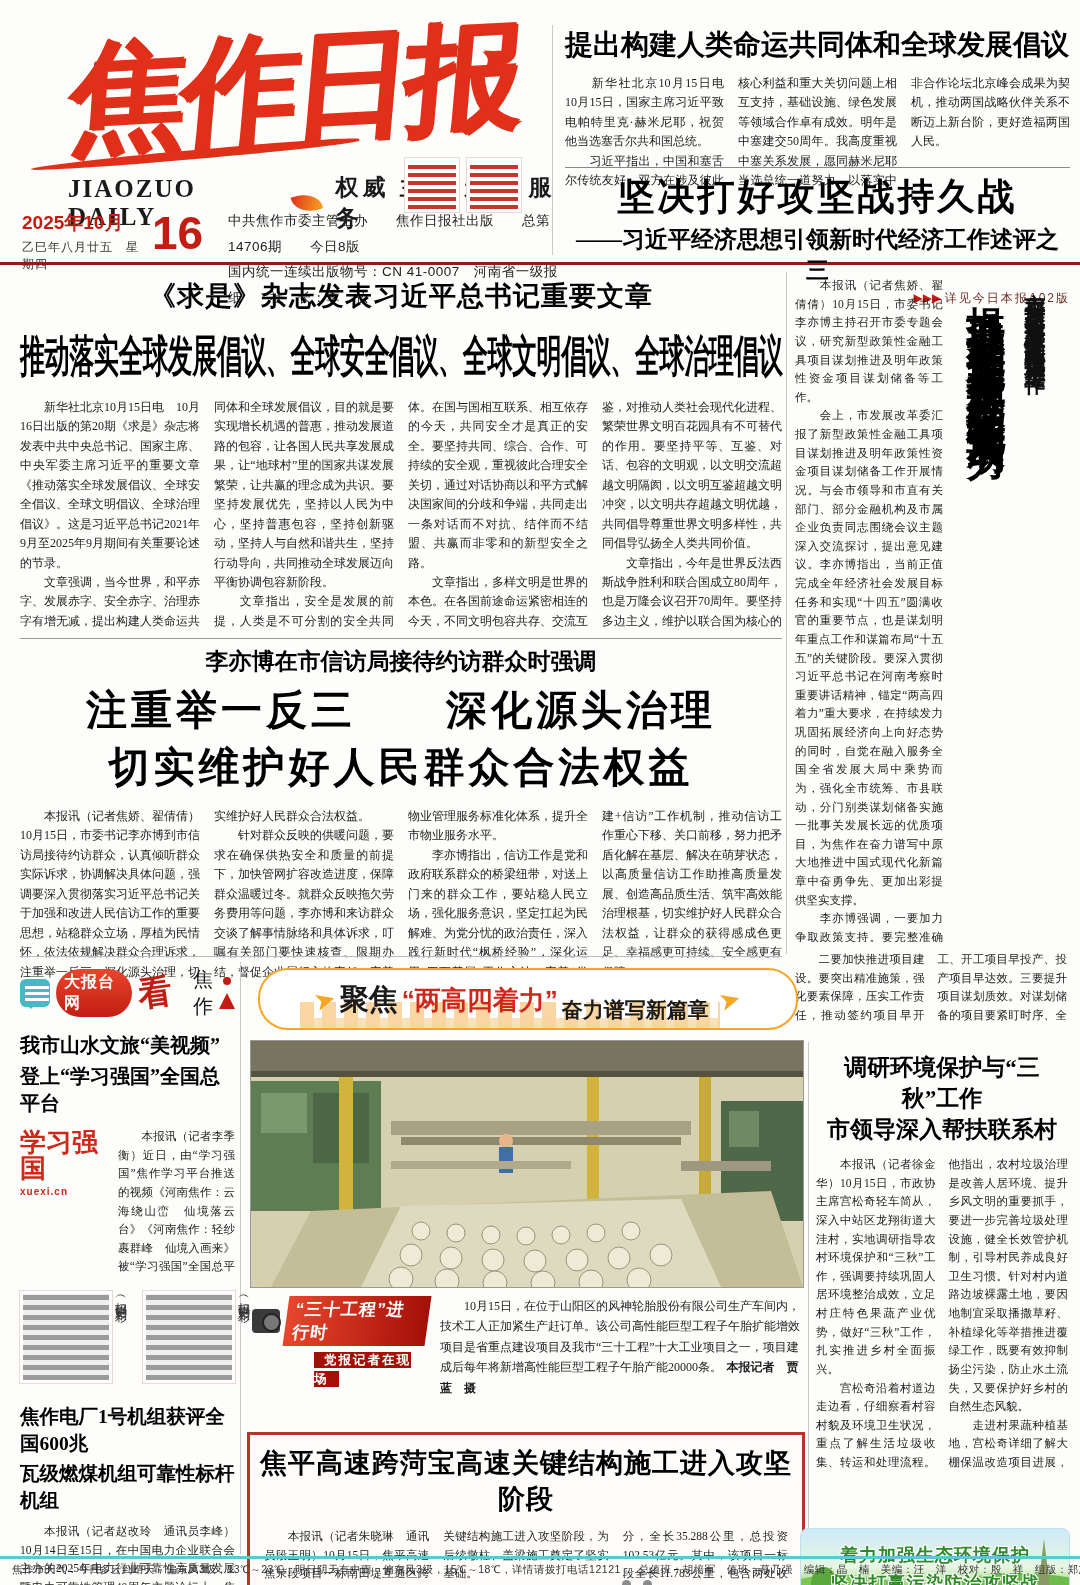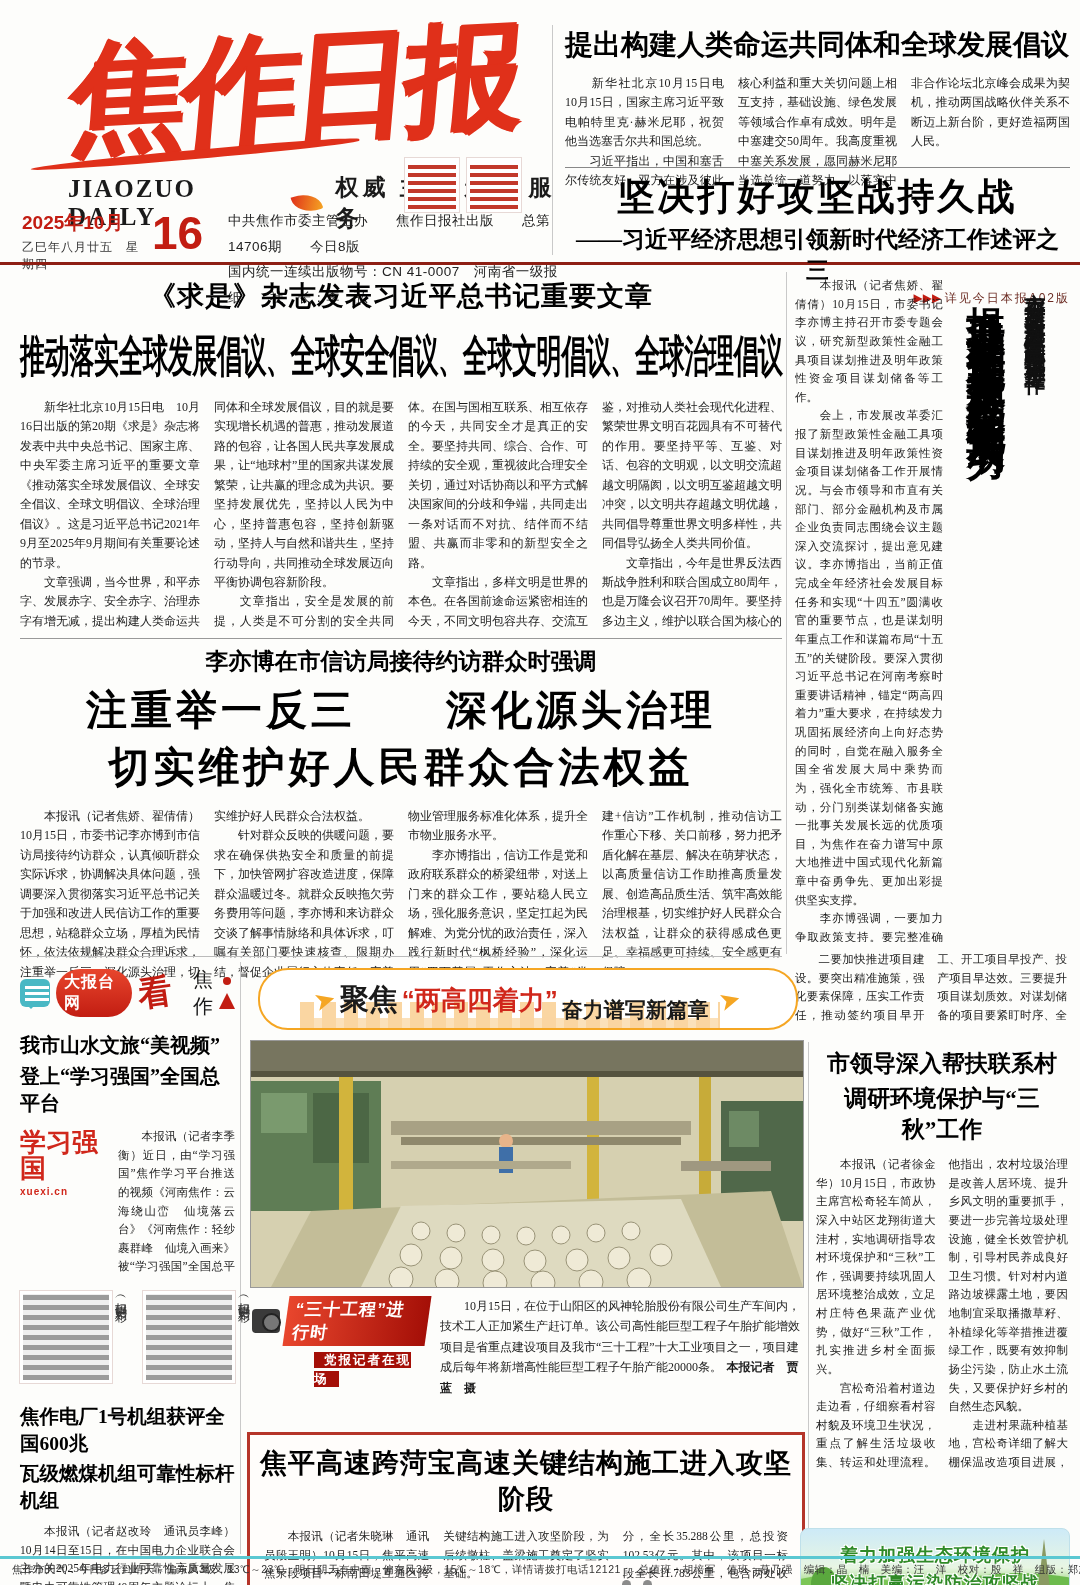--- a/index.html
+++ b/index.html
@@ -279,22 +279,22 @@
   </div>
 
   <div class="abs redbox" style="left:247px;top:1432px;width:552px;height:196px;">
     <div class="serifhead" style="font-size:27px;text-align:center;margin-top:10px;letter-spacing:1px;">焦平高速跨菏宝高速关键结构施工进入攻坚阶段</div>
     <div class="bodytxt cols3" style="width:524px;height:132px;margin:10px auto 0 auto;font-size:11.5px;">　　本报讯（记者朱晓琳　通讯员段玉明）10月15日，焦平高速焦荥段项目一标南田堤互通区跨菏宝高速施工现场机器轰鸣，河南省公路工程局的施工人员正忙着进行承台钢筋绑扎与混凝土浇筑，标志着该互通区跨菏宝高速关键结构施工进入攻坚阶段，为后续墩柱、盖梁施工奠定了坚实基础。
 　　焦平高速焦作至荥阳段项目由河南省公路工程局焦平高速焦荥段第一经理部承建，是焦作至平顶山高速公路的重要组成部分，全长35.288公里，总投资102.53亿元。其中，该项目一标段全长11.783公里，包含两处收费站、一个枢纽互通、一座特大桥，以及相关附属工程。
 　　南田堤枢纽互通位于武陟县三阳乡南田堤村，全长1.86公里，采用全苜蓿叶形设计，承担着焦平高速与菏宝高速的交通转换功能，互通区内共需建设5个承台结构，均位于跨菏宝高速中央分隔带内。“承台作为连接桥梁桩基与墩柱的关键承重构件，其施工质量直接关系桥梁结构的稳定性与耐久性。”项目现场副经理刘伟涛介绍，为保障施工质量，项目部采用全站仪对模板标高进行了3次以上复核。（下转A02版）</div>
   </div>
 
   <div class="abs" style="left:816px;top:1048px;width:252px;text-align:center;">
+    <div class="serifhead" style="font-size:23px;margin-top:4px;">调研环境保护与“三秋”工作</div>
     <div class="serifhead" style="font-size:23px;">市领导深入帮扶联系村</div>
-    <div class="serifhead" style="font-size:23px;margin-top:4px;">调研环境保护与“三秋”工作</div>
     <div class="bodytxt cols2" style="width:252px;height:330px;margin-top:10px;font-size:11.5px;text-align:justify;">　　本报讯（记者徐金华）10月15日，市政协主席宫松奇轻车简从，深入中站区龙翔街道大洼村，实地调研指导农村环境保护和“三秋”工作，强调要持续巩固人居环境整治成效，立足村庄特色果蔬产业优势，做好“三秋”工作，扎实推进乡村全面振兴。
 　　宫松奇沿着村道边走边看，仔细察看村容村貌及环境卫生状况，重点了解生活垃圾收集、转运和处理流程。他指出，农村垃圾治理是改善人居环境、提升乡风文明的重要抓手，要进一步完善垃圾处理设施，健全长效管护机制，引导村民养成良好卫生习惯。针对村内道路边坡裸露土地，要因地制宜采取播撒草籽、补植绿化等举措推进覆绿工作，既要有效抑制扬尘污染，防止水土流失，又要保护好乡村的自然生态风貌。
 　　走进村果蔬种植基地，宫松奇详细了解大棚保温改造项目进展，实地察看果蔬种植规模、品种长势，仔细询问采收、储存、销售等环节情况。他指出，特色果蔬产业是大洼村实现乡村振兴的重要支撑，要持续在延链补链强链上下功夫，积极发展农产品精深加工，提升产品附加值和市场竞争力，让农民更多分享产业发展红利，为乡村振兴注入持久动力。
 　　调研途中，宫松奇还随机走访村民，与他们亲切交谈，详细询问粮食收成、收入来源等情况，叮嘱镇村干部要关心关爱困难群众，把惠民政策落实落细，推动乡村全面振兴。</div>
   </div>
 
   <div class="abs psa" style="left:800px;top:1466px;width:268px;height:86px;">
     <div class="psa-hill" style="width:200px;height:90px;left:-60px;bottom:-50px;"></div>
     <div class="psa-hill" style="width:240px;height:100px;right:-70px;bottom:-58px;background:#6dbb4d;"></div>
     <div class="psa-tree" style="left:10px;bottom:14px;"></div>

